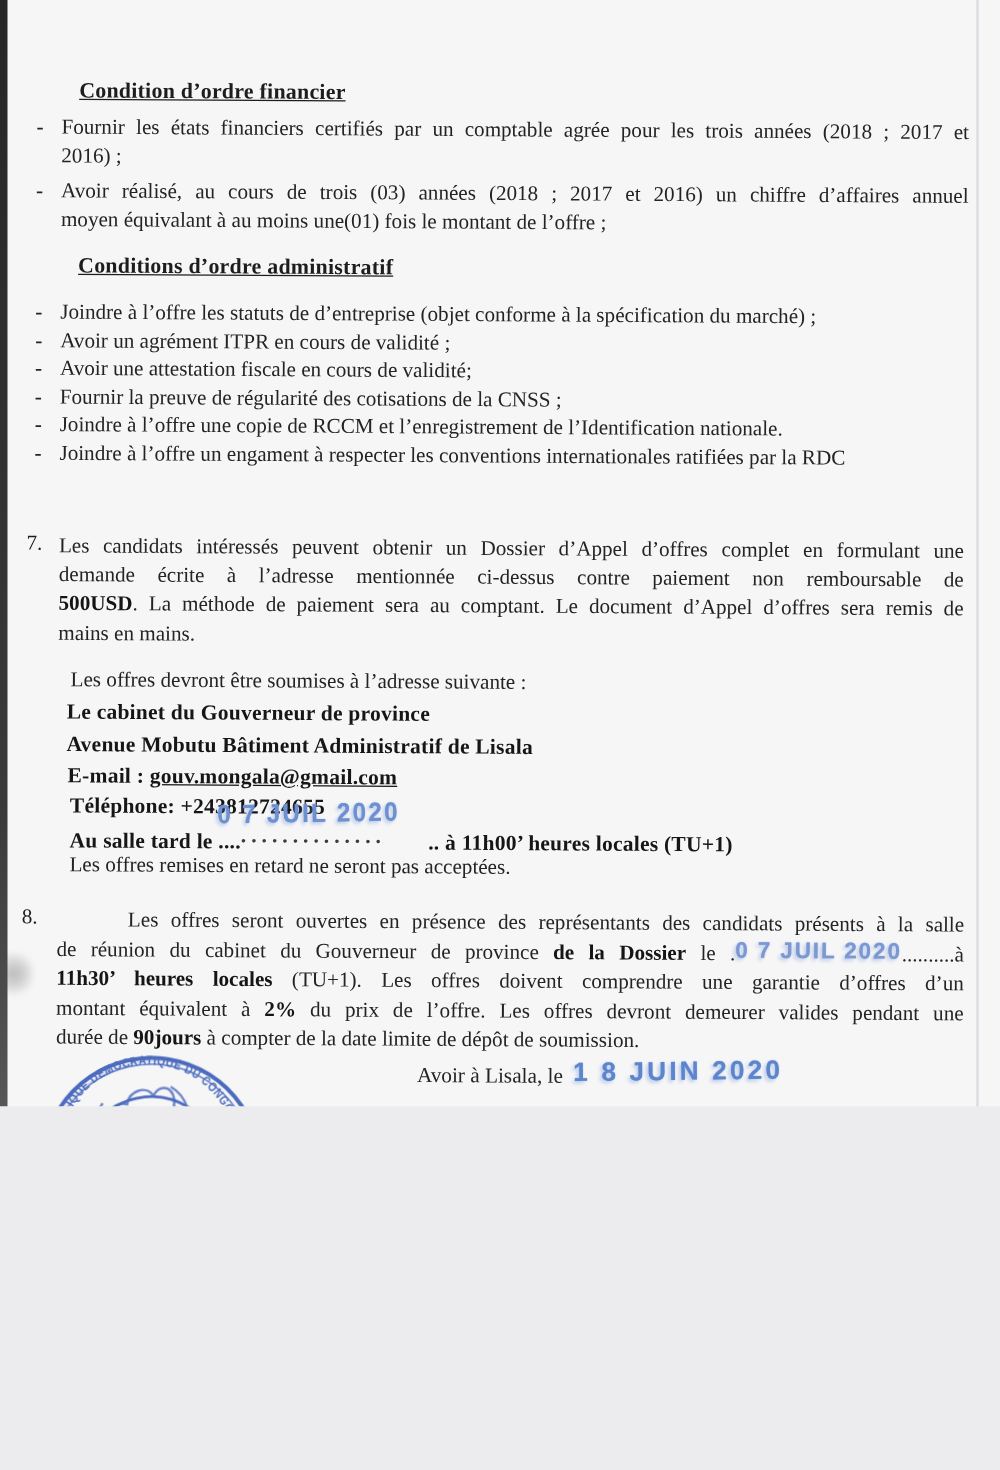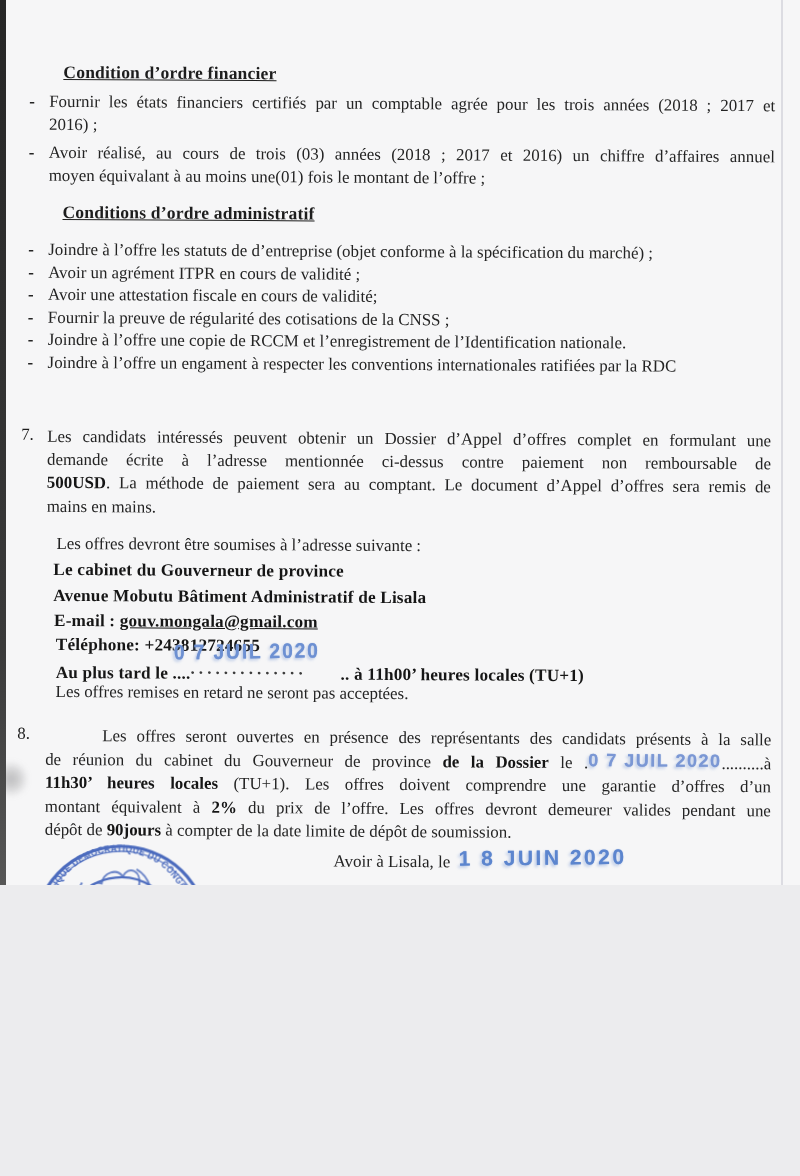--- a/index.html
+++ b/index.html
@@ -96,32 +96,32 @@
       <div class="jline"><b>500USD</b><span>. La méthode de paiement sera au comptant. Le document d’Appel d’offres sera remis de</span></div>
       <div class="jlast">mains en mains.</div>
     </div>
 
     <div class="abs addr-intro" style="left:58px;top:536px;">Les offres devront être soumises à l’adresse suivante :</div>
     <div class="abs addr-b" style="left:55px;top:562px;">Le cabinet du Gouverneur de province</div>
     <div class="abs addr-b" style="left:55px;top:588px;">Avenue Mobutu Bâtiment Administratif de Lisala</div>
     <div class="abs addr-b" style="left:56px;top:613px;"><span>E-mail : </span><span class="email-u">gouv.mongala@gmail.com</span></div>
     <div class="abs addr-b" style="left:58px;top:637px;">Téléphone: +243812724655</div>
     <div class="abs addr-b" style="left:58px;top:660px;">
-      <span>Au plus tard le ....</span><span style="display:inline-block;width:150px;overflow:hidden;color:#3c3c3c;letter-spacing:4px;">..............</span><span>.. à 11h00’ heures locales (TU+1)</span>
+      <span>Au salle tard le ....</span><span style="display:inline-block;width:150px;overflow:hidden;color:#3c3c3c;letter-spacing:4px;">..............</span><span>.. à 11h00’ heures locales (TU+1)</span>
     </div>
     <div class="abs dstamp stampA" style="left:176px;top:642px;">0 7 JUIL 2020</div>
     <div class="abs late" style="left:58px;top:684px;">Les offres remises en retard  ne seront pas acceptées.</div>
 
     <div class="abs pnum" style="left:20px;top:726px;">8.</div>
     <div class="abs para p8" style="left:48px;top:726px;width:726px;">
       <div class="jline" style="text-indent:57px;">Les offres seront ouvertes en présence des représentants des candidats présents à la salle</div>
       <div class="jline"><span>de réunion du cabinet du Gouverneur de province </span><b>de la Dossier</b><span>  le .</span><span class="dstamp stampB">0 7 JUIL 2020</span><span>..........à</span></div>
       <div class="jline"><b>11h30’ heures locales</b><span> (TU+1). Les offres doivent comprendre une garantie d’offres d’un</span></div>
       <div class="jline"><span>montant équivalent à </span><b>2%</b><span> du prix de l’offre. Les offres devront demeurer valides pendant une</span></div>
-      <div class="jlast"><span>dépôt de </span><b>90jours</b><span> à compter de la date limite de dépôt de soumission.</span></div>
+      <div class="jlast"><span>durée de </span><b>90jours</b><span> à compter de la date limite de dépôt de soumission.</span></div>
     </div>
 
     <div class="abs" style="left:337px;top:848px;font-size:17px;">
       <span>Avoir à Lisala, le</span><span class="dstamp stampC">1 8 JUIN 2020</span>
     </div>
     <div class="abs name" style="left:282px;top:897px;">NGBUNDU MALENGO Crispin</div>
     <div class="abs gtitle" style="left:346px;top:923px;text-align:center;">Gouverneur</div>
 
     <svg class="sig" viewBox="0 0 312 90">
       <g fill="none" stroke="#2b3a8c" stroke-width="2.1" stroke-linecap="round" opacity="0.92">

